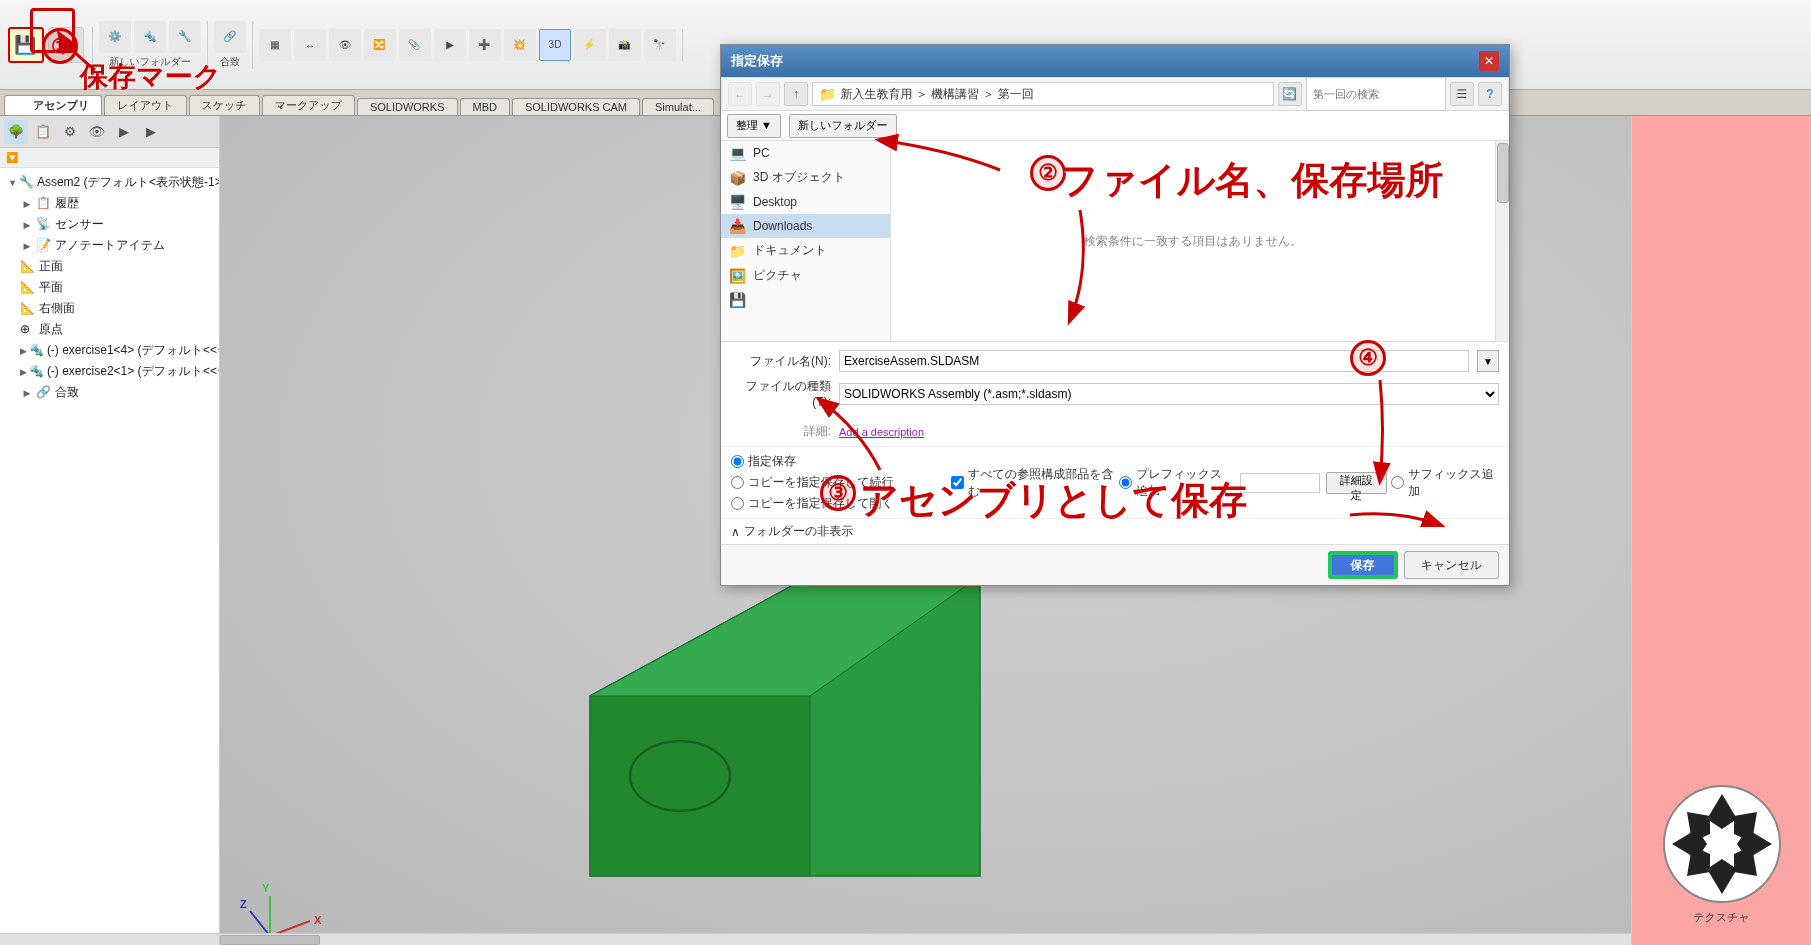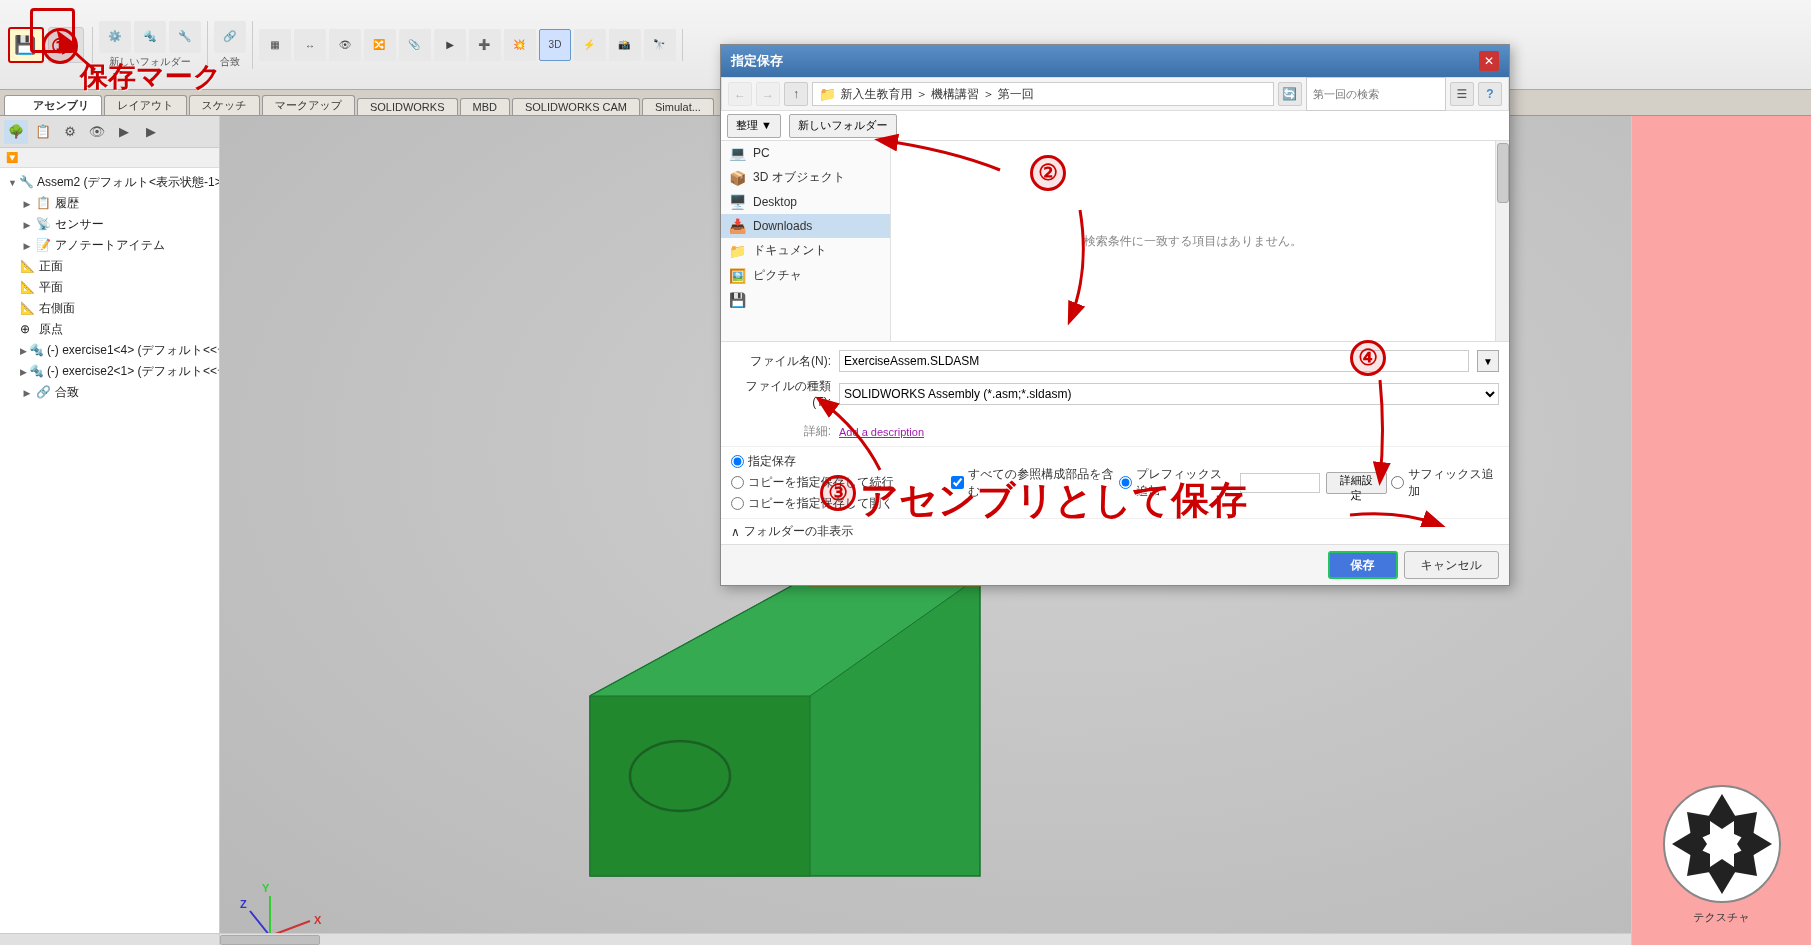--- a/index.html
+++ b/index.html
@@ -880,21 +880,21 @@
         </div>
       </div>
     </div>
 
     <div class="folder-nondisp">
       <span style="font-size:12px;">∧</span>
       <span>フォルダーの非表示</span>
     </div>
 
     <div style="display:flex;justify-content:flex-end;padding:6px 10px;gap:6px;border-top:1px solid #ddd;background:#f5f5f5;">
-      <button class="dialog-btn primary" style="background:#4477dd;color:white;border:2px solid #22c55e;">保存</button>
+      <button class="dialog-btn primary" style="background:#4477dd;color:white;border:4px solid #22c55e;">保存</button>
       <button class="dialog-btn secondary">キャンセル</button>
     </div>
   </div>
 
   <div class="annotation" style="top:28px; left:42px;">
     <div class="circle-num">①</div>
   </div>
   <div class="annotation" style="top:58px; left:80px;">
     <span class="annotation-text">保存マーク</span>
   </div>
@@ -904,20 +904,23 @@
     <defs>
       <marker id="arrowhead" markerWidth="8" markerHeight="6" refX="6" refY="3" orient="auto">
         <polygon points="0 0, 8 3, 0 6" fill="#cc0000"></polygon>
       </marker>
     </defs>
   </svg>
 
   <div class="annotation" style="top:155px; left:1030px;">
     <div class="circle-num" style="font-size:22px;">②</div>
   </div>
+  <div class="annotation" style="top:155px; left:1060px;">
+    <span class="annotation-text large">ファイル名、保存場所</span>
+  </div>
 
   <svg class="annotation" style="top:200px;left:1000px;width:150px;height:130px;">
     <path d="M 80,10 Q 90,70 70,120" stroke="#cc0000" stroke-width="3" fill="none" marker-end="url(#arrowhead2)"></path>
     <defs>
       <marker id="arrowhead2" markerWidth="8" markerHeight="6" refX="6" refY="3" orient="auto">
         <polygon points="0 0, 8 3, 0 6" fill="#cc0000"></polygon>
       </marker>
     </defs>
   </svg>
 

